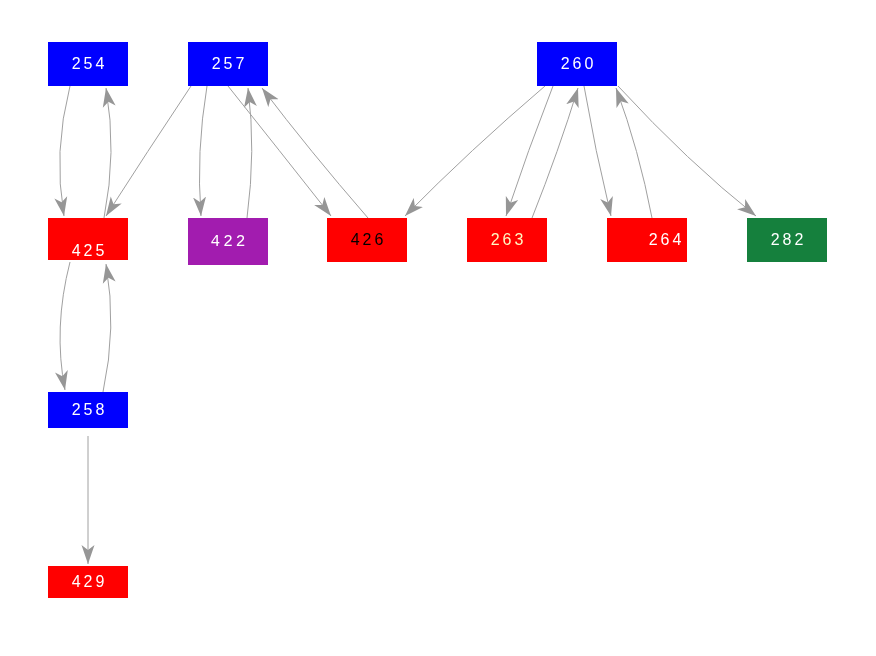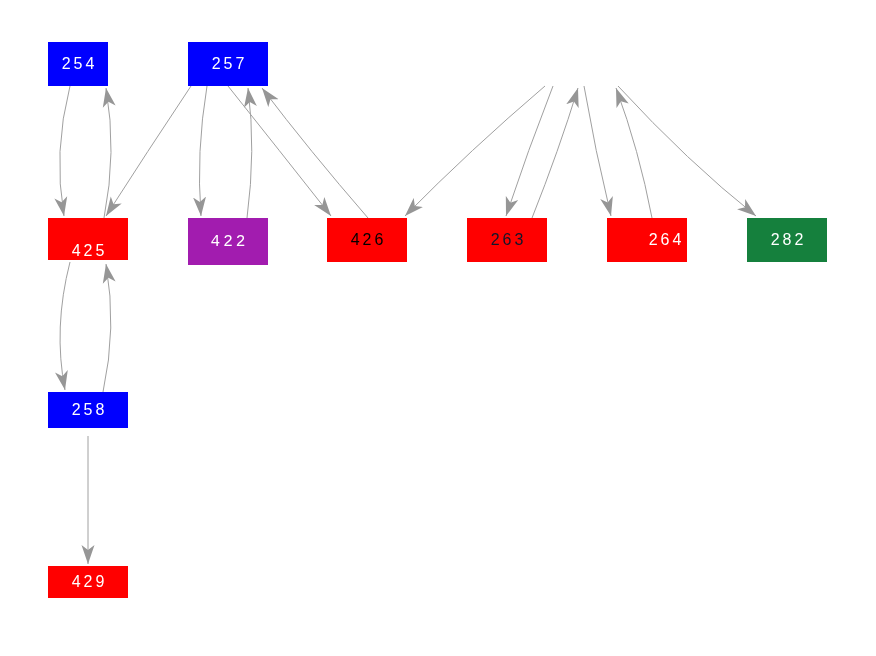--- a/index.html
+++ b/index.html
@@ -61,36 +61,39 @@
         <path class="edge" stroke="#a0a0a0" marker-end="url(#arrowhead)" d="M 532,218 Q 559,150 578,88"></path>
         <path class="edge" stroke="#a0a0a0" marker-end="url(#arrowhead)" d="M 584,86 Q 595,150 611,216"></path>
         <path class="edge" stroke="#a0a0a0" marker-end="url(#arrowhead)" d="M 652,218 Q 639,150 616,88"></path>
         <path class="edge" stroke="#a0a0a0" marker-end="url(#arrowhead)" d="M 618,86 Q 688,162 756,216"></path>
         <path class="edge" stroke="#a0a0a0" marker-end="url(#arrowhead)" d="M 70,262 Q 53,328 65,390"></path>
         <path class="edge" stroke="#a0a0a0" marker-end="url(#arrowhead)" d="M 103,392 Q 117,328 106,264"></path>
         <path class="edge" stroke="#a0a0a0" marker-end="url(#arrowhead)" d="M 88,436 L 88,564"></path>
       </g>
   </svg>
 
-<div class="node" style="left: 48px; top: 42px; width: 60px; height: 44px; background: rgb(0, 0, 255); color: rgb(255, 255, 255);">
+<div class="node" style="left: 48px; top: 42px; width: 80px; height: 44px; background: rgb(0, 0, 255); color: rgb(255, 255, 255);">
       <span>254</span>
     </div>
     <div class="node" style="left: 188px; top: 42px; width: 80px; height: 44px; background: rgb(0, 0, 255); color: rgb(255, 255, 255); text-align: center;">
       <span>257</span>
+    </div>
+    <div class="node" style="left: 537px; top: 42px; width: 80px; height: 44px; background: rgb(0, 0, 255); color: rgb(255, 255, 255);">
+      <span>260</span>
     </div>
     <div class="node" style="left: 48px; top: 218px; width: 80px; height: 42px; background: rgb(255, 0, 0); color: rgb(255, 255, 255); align-items: flex-end;">
       <span>425</span>
     </div>
     <div class="node" style="left: 188px; top: 218px; width: 80px; height: 47px; background: #a21caf; color: rgb(255, 255, 255); font-family: Liberation Mono, monospace;">
       <span>422</span>
     </div>
     <div class="node" style="left: 327px; top: 218px; width: 80px; height: 44px; background: rgb(255, 0, 0); color: #000000;">
       <span>426</span>
     </div>
-    <div class="node" style="left: 467px; top: 218px; width: 80px; height: 44px; background: rgb(255, 0, 0); color: #0f172a;">
+    <div class="node" style="left: 467px; top: 218px; width: 80px; height: 44px; background: rgb(255, 0, 0); color: #fef9c3;">
       <span>263</span>
     </div>
     <div class="node" style="left: 607px; top: 218px; width: 80px; height: 44px; background: rgb(255, 0, 0); color: rgb(255, 255, 255); padding-left: 36px;">
       <span>264</span>
     </div>
     <div class="node" style="left: 747px; top: 218px; width: 80px; height: 44px; background: #15803d; color: rgb(255, 255, 255); justify-content: center;">
       <span>282</span>
     </div>
     <div class="node" style="left: 48px; top: 392px; width: 80px; height: 36px; background: rgb(0, 0, 255); color: rgb(255, 255, 255);">
       <span>258</span>

